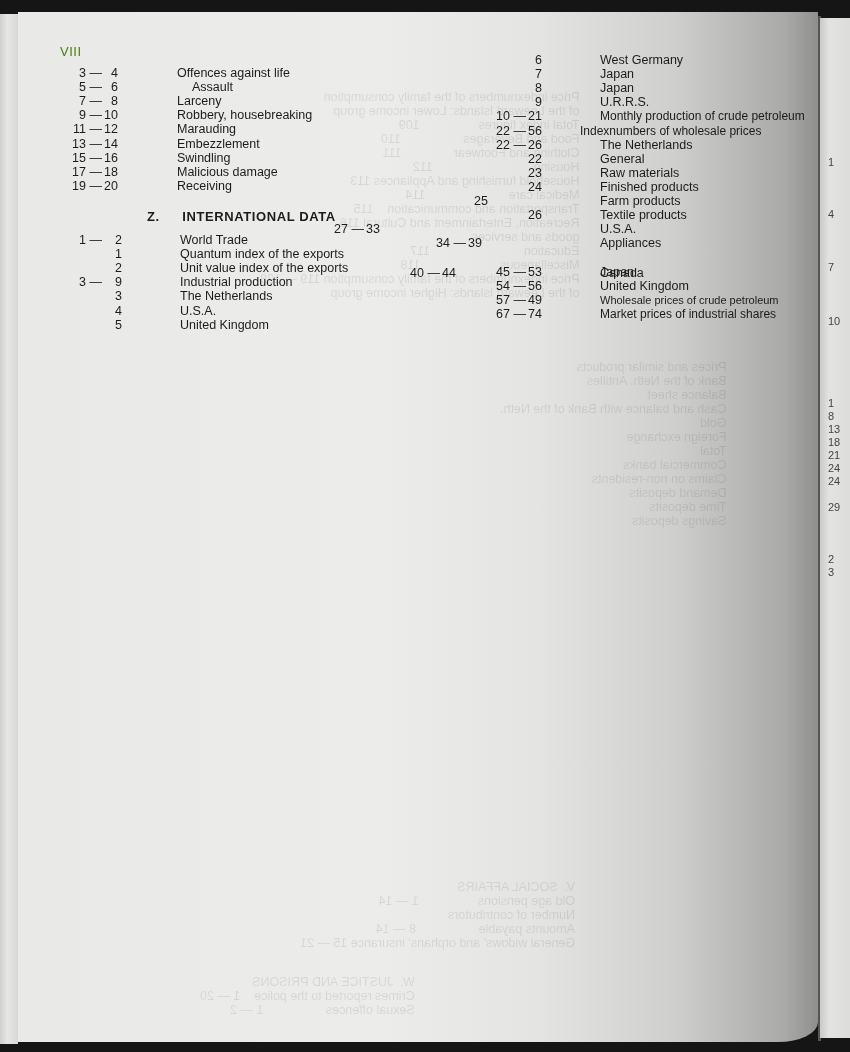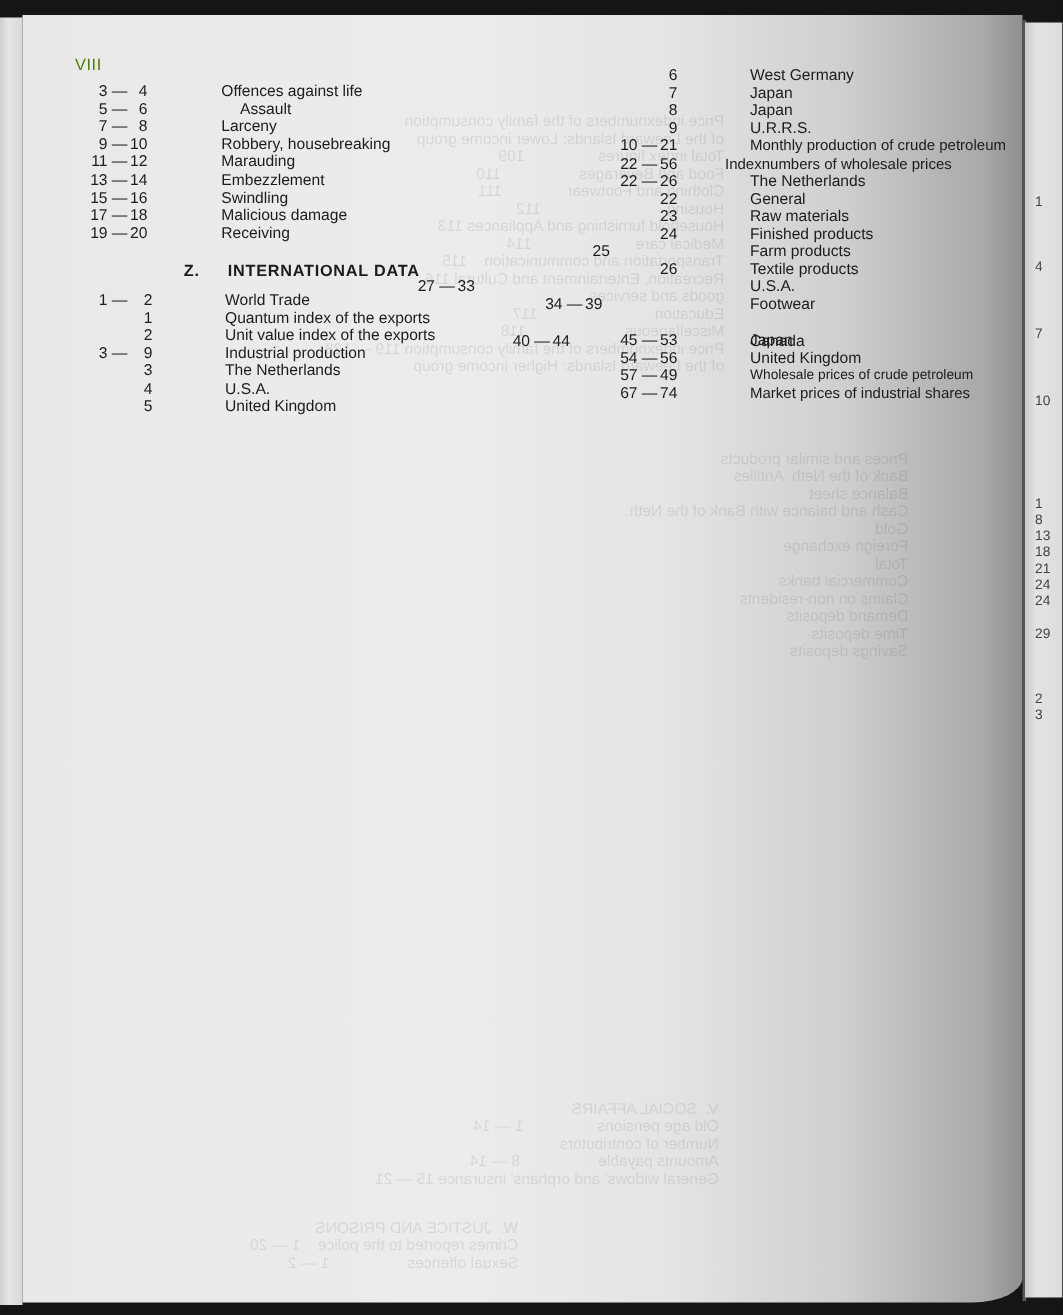--- a/index.html
+++ b/index.html
@@ -256,21 +256,21 @@
       <span class="lbl" style="left: 600px;">Textile products</span>
     </div>
     <div class="row text" style="top: 222.2px; left: 0px; width: 688px;">
       <span class="num" style="right: 324px; position: absolute;">27 —</span>
       <span class="num" style="right: 308px;">33</span>
       <span class="lbl" style="left: 600px;">U.S.A.</span>
     </div>
     <div class="row text" style="top: 236.3px; left: 0px; width: 790px;">
       <span class="num" style="right: 324px; position: absolute;">34 —</span>
       <span class="num" style="right: 308px;">39</span>
-      <span class="lbl" style="left: 600px;">Footwear</span>
+      <span class="lbl" style="left: 600px;">Appliances</span>
     </div>
     <div class="row text" style="top: 266px; left: 0px; width: 764px;">
       <span class="num" style="right: 324px; position: absolute;">40 —</span>
       <span class="num" style="right: 308px;">44</span>
       <span class="lbl" style="left: 600px;">Canada</span>
     </div>
     <div class="row text" style="top: 264.5px; left: 0px; width: 850px;">
       <span class="num" style="right: 324px; position: absolute;">45 —</span>
       <span class="num" style="right: 308px;">53</span>
       <span class="lbl" style="left: 600px;">Japan</span>

